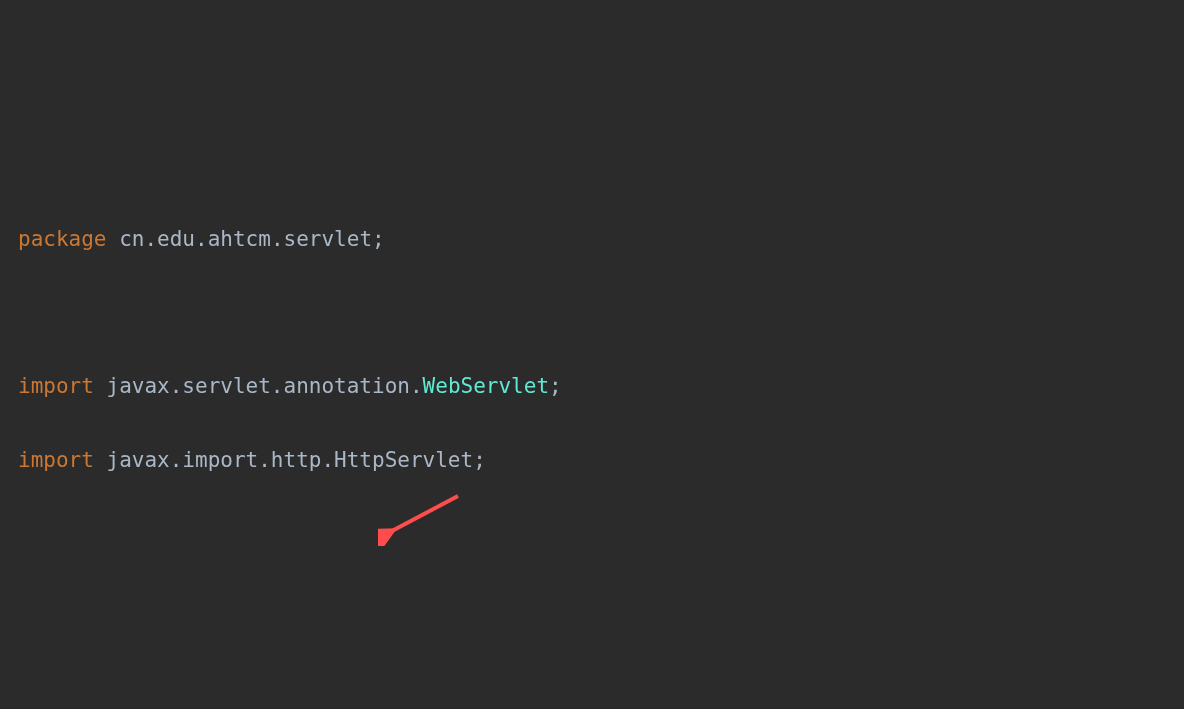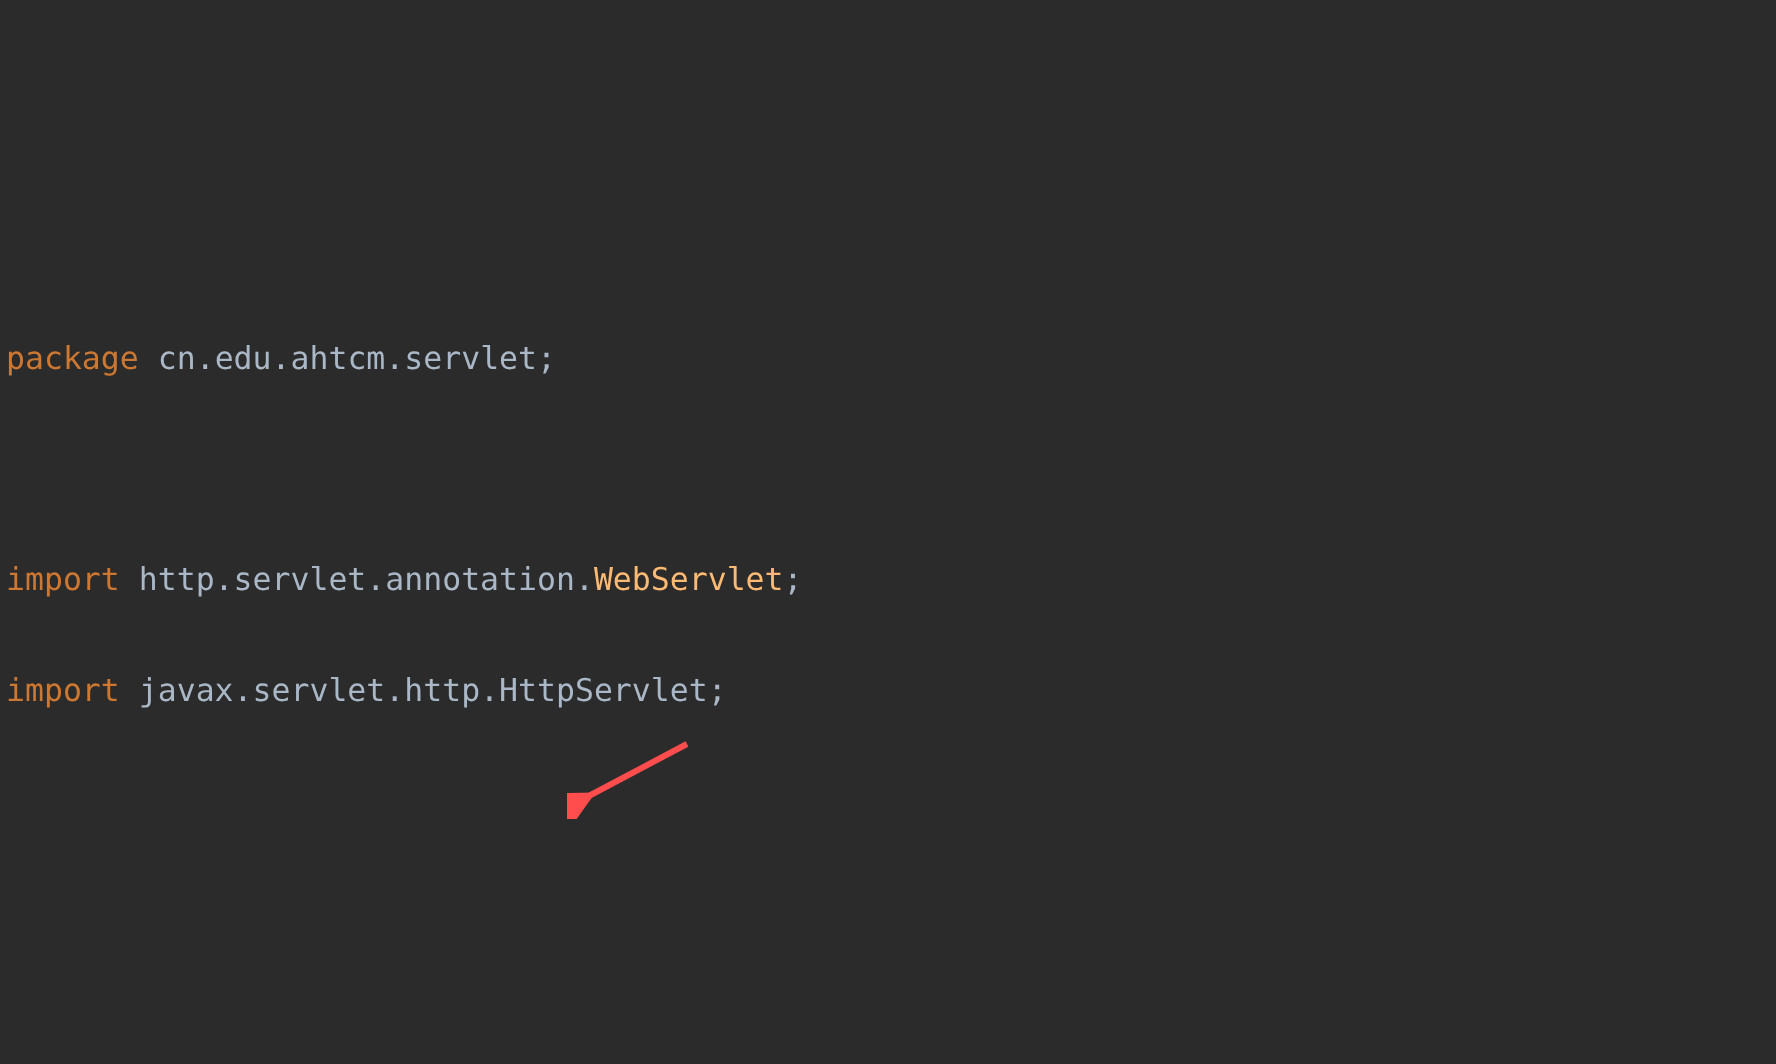--- a/index.html
+++ b/index.html
@@ -12,41 +12,41 @@
     line-height: 36.8px;
     overflow: hidden;
     white-space: pre;
   }
   .editor {
     position: relative;
     width: 1184px;
     height: 709px;
     color: #a9b7c6;
   }
-  .line { display: block; padding-left: 4px; }
+  .line { display: block; padding-left: 18px; }
   .kw   { color: #cc7832; }     
   .id   { color: #a9b7c6; }     
-  .ann  { color: #fdba74; }
+  .ann  { color: #5eead4; }
   .arrow {
     position: absolute;
     left: 378px;
     top: 302px;
     pointer-events: none;
   }
 </style>
 </head>
 <body>
 
 
 
 <div class="editor">
 <span class="line"><span class="kw">package</span><span class="id"> cn.edu.ahtcm.servlet;</span></span>
 <span class="line"> </span>
-<span class="line"><span class="kw">import</span><span class="id"> http.servlet.annotation.</span><span class="ann">WebServlet</span><span class="id">;</span></span>
-<span class="line"><span class="kw">import</span><span class="id"> javax.servlet.http.HttpServlet;</span></span>
+<span class="line"><span class="kw">import</span><span class="id"> javax.servlet.annotation.</span><span class="ann">WebServlet</span><span class="id">;</span></span>
+<span class="line"><span class="kw">import</span><span class="id"> javax.import.http.HttpServlet;</span></span>
 
 
 
 
 
 
 
 
 
 

